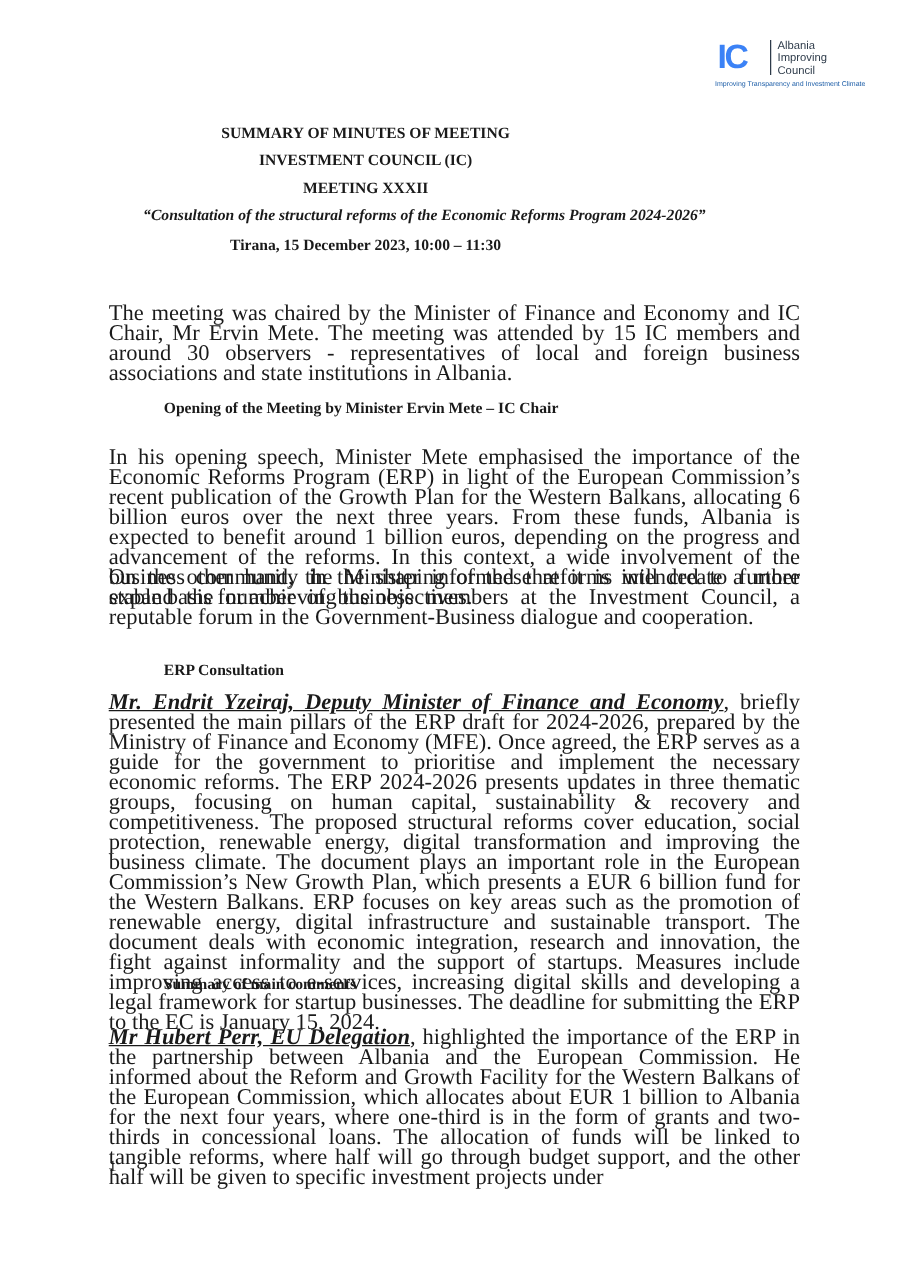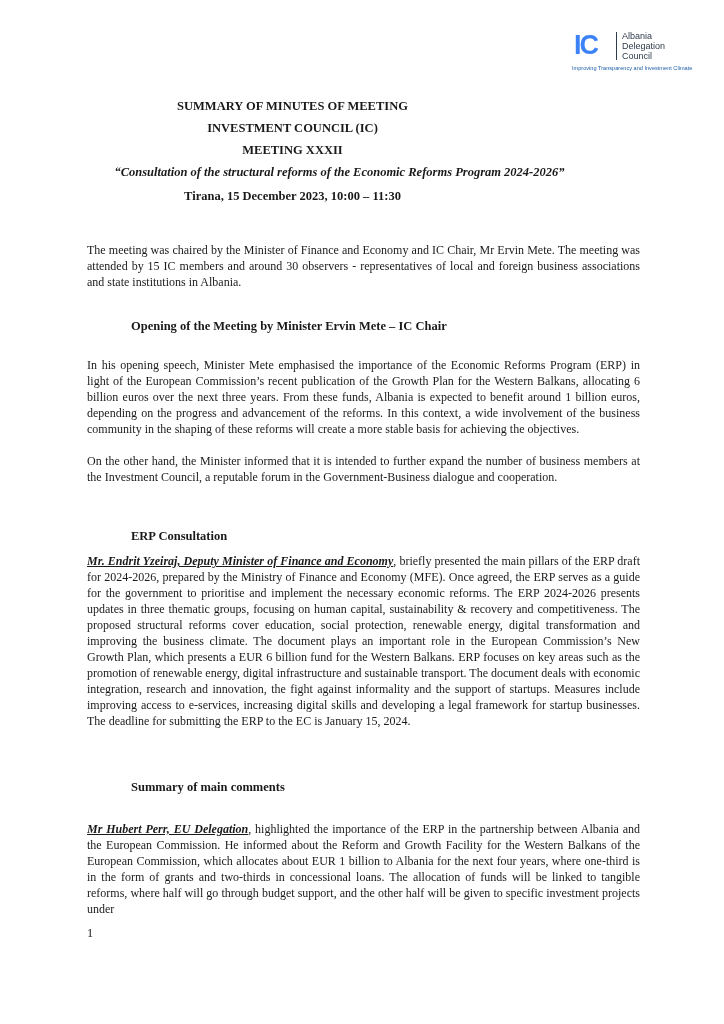--- a/index.html
+++ b/index.html
@@ -6,42 +6,42 @@
   body { width: 724px; height: 1024px; position: relative; overflow: hidden; font-family: "Liberation Serif", "DejaVu Serif", serif; color: #1a1a1a; }
   .logo { position: absolute; left: 572px; top: 30px; width: 150px; height: 48px; }
   .logo .ic { position: absolute; left: 2px; top: 0; font-family: "Liberation Sans", sans-serif; font-weight: bold; font-size: 27px; letter-spacing: -2px; color: #3b82f6; line-height: 30px; }
   .logo .bar { position: absolute; left: 44px; top: 2px; width: 1px; height: 28px; background: #2e3b4a; }
   .logo .name { position: absolute; left: 50px; top: 1px; font-family: "Liberation Sans", sans-serif; font-size: 9px; line-height: 10px; color: #2e3b4a; }
   .logo .tag { position: absolute; left: 0; top: 35px; font-family: "Liberation Sans", sans-serif; font-size: 5.6px; color: #1f5fa8; white-space: nowrap; }
   .title { position: absolute; left: 0; width: 585px; text-align: center; font-weight: bold; font-size: 12.5px; }
   .t1 { top: 99px; } .t2 { top: 121px; } .t3 { top: 143px; }
   .t4 { top: 165px; font-style: italic; font-size: 12.5px; padding-left: 47px; }
   .t5 { top: 189px; font-size: 12.5px; }
-  .para { position: absolute; left: 87px; width: 553px; font-size: 12px; line-height: 16px; text-align: justify; }
+  .para { position: absolute; left: 87px; width: 553px; font-size: 18px; line-height: 16px; text-align: justify; }
   .p-intro { top: 242px; }
   .h { position: absolute; left: 131px; font-weight: bold; font-size: 12.5px; }
   .h1 { top: 319px; }
   .p-open1 { top: 345px; margin-top: 12px; }
   .p-open2 { top: 453px; }
   .h2 { top: 529px; }
   .p-erp { top: 553px; }
   .h3 { top: 780px; }
   .p-comm { top: 821px; }
   .speaker { font-weight: bold; font-style: italic; text-decoration: underline; }
   .pagenum { position: absolute; left: 87px; top: 926px; font-size: 12.4px; }
 </style>
 </head>
 <body>
 
 <div class="logo">
   <span class="ic">IC</span>
   <span class="bar"></span>
   <div class="name">
     <div>Albania</div>
-    <div>Delegation</div>
+    <div>Improving</div>
     <div>Council</div>
   </div>
   <span class="tag">Improving Transparency and Investment Climate</span>
 </div>
 
 <div class="title t1">SUMMARY OF MINUTES OF MEETING</div>
 <div class="title t2">INVESTMENT COUNCIL (IC)</div>
 <div class="title t3">MEETING XXXII</div>
 <div class="title t4">“Consultation of the structural reforms of the Economic Reforms Program 2024-2026”</div>
 <div class="title t5">Tirana, 15 December 2023, 10:00 – 11:30</div>

